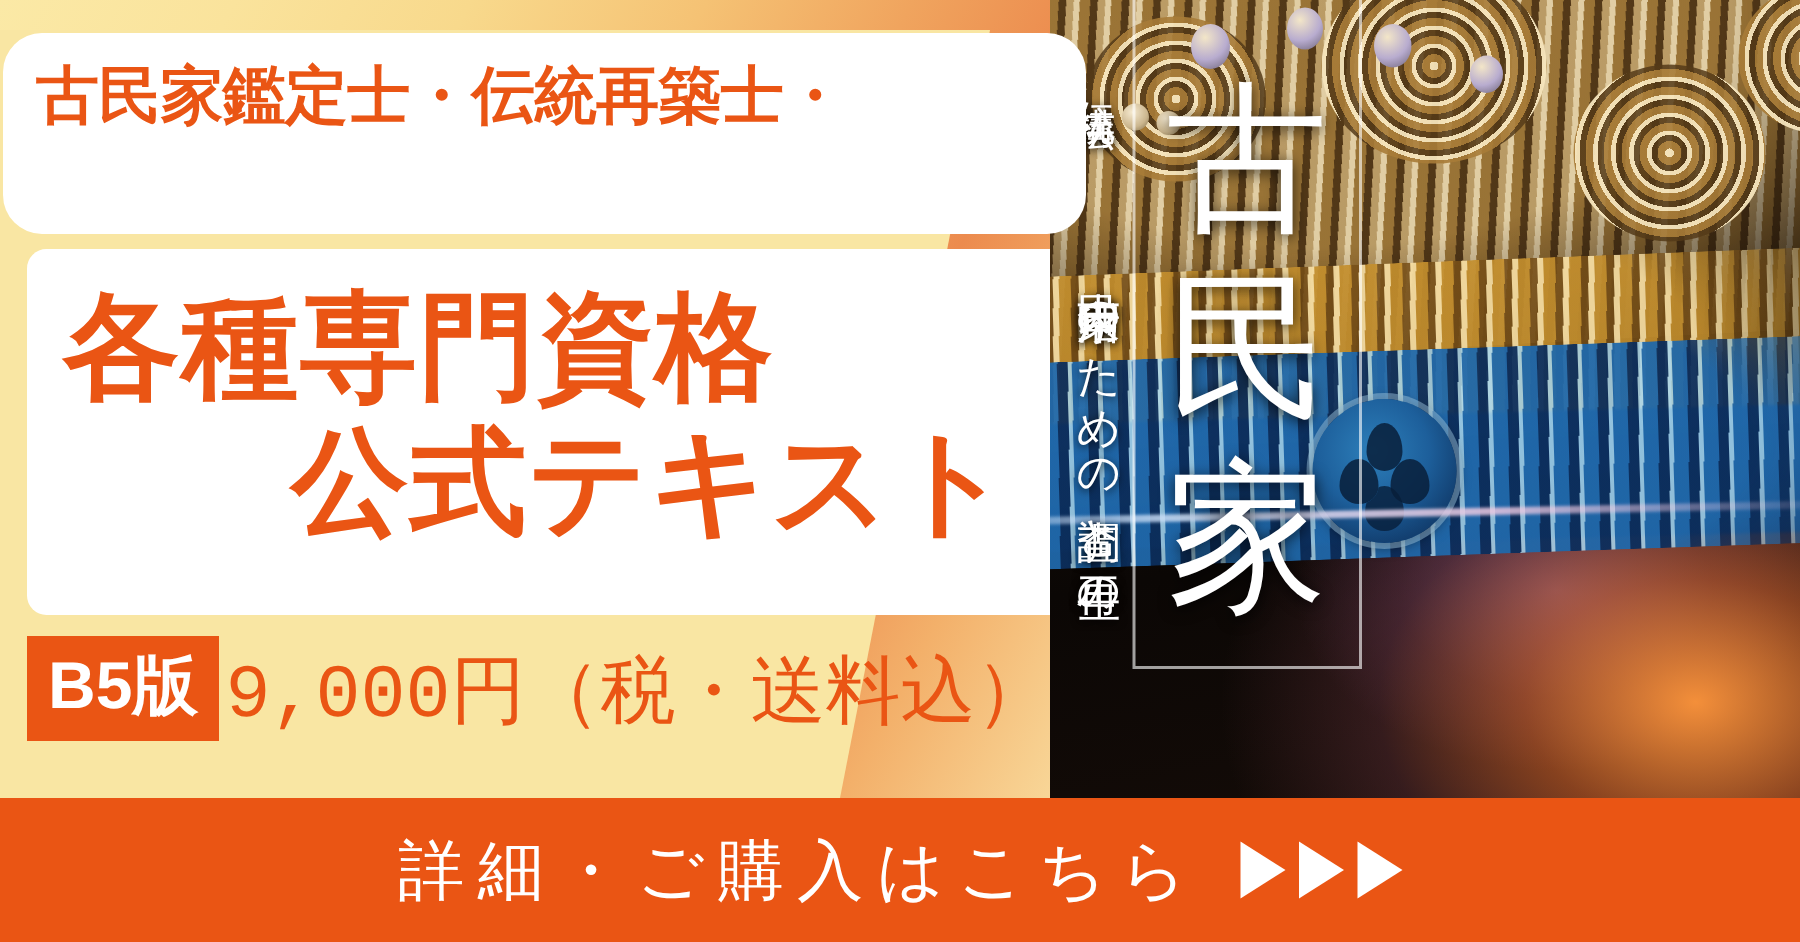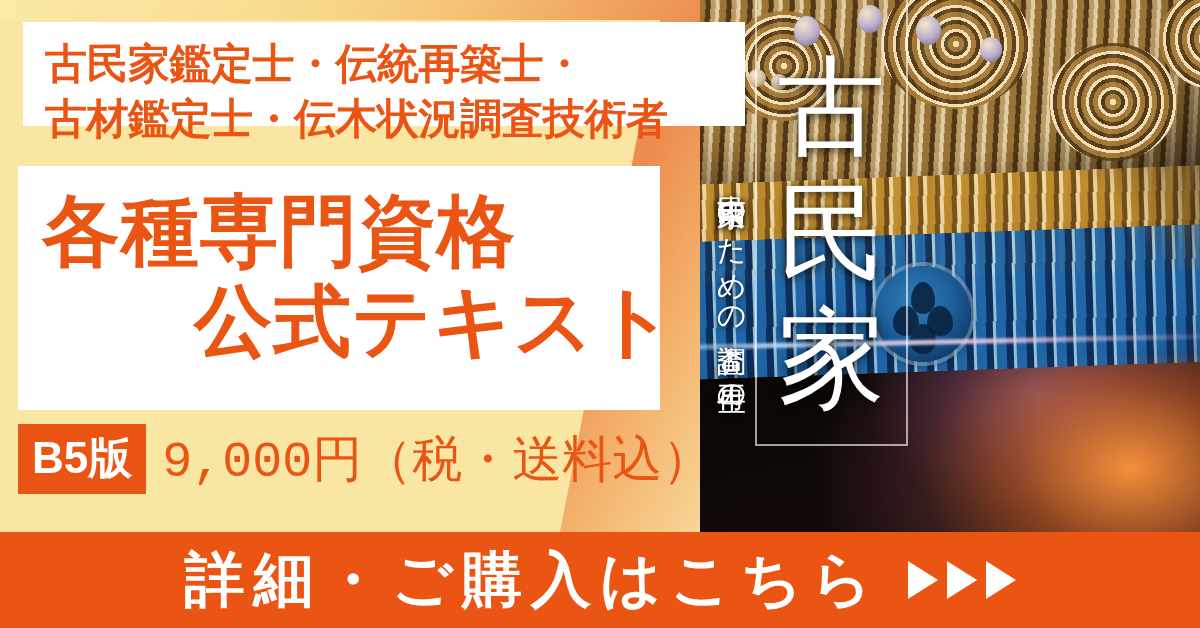--- a/index.html
+++ b/index.html
@@ -182,28 +182,30 @@
     background:#f9e6a3;
     clip-path:polygon(0 0, 660px 0, 560px 512px, 0 512px);
   }
 
   
   .white-box {
     position:absolute;
     background:#ffffff;
   }
   .box-heading {
-    left:23px; top:22px;
-    width:722px; height:104px;
+    left:2px; top:22px;
+    width:722px; height:134px;
     clip-path:polygon(0 0, 722px 0, 722px 134px, 0 134px);
+    border-radius:26px;
   }
   .box-title {
     left:18px; top:166px;
-    width:642px; height:244px;
+    width:716px; height:244px;
     clip-path:polygon(0 0, 578px 0, 682px 0, 682px 244px, 0 244px);
+    border-radius:13px;
   }
 
   .heading-text {
     position:absolute;
     left:22px; top:14px;
     color:#ea5514;
     font-size:42px;
     font-weight:700;
     line-height:1.32;
     letter-spacing:-.5px;
@@ -218,22 +220,22 @@
     white-space:nowrap;
   }
   .title-line.l1 { left:24px;  top:14px;  font-size:78px; }
   .title-line.l2 { left:176px; top:104px; font-size:78px;text-align:right; }
 
   
   .price-row {
     position:absolute;
     left:18px; top:424px;
     display:flex;
-    align-items:center;
-    gap:16px;
+    align-items:flex-end;
+    gap:4px;
   }
   .badge {
     background:#ea5514;
     color:#ffffff;
     font-size:44px;
     font-weight:700;
     line-height:1;
     padding:12px 14px 14px;
     letter-spacing:0;
     white-space:nowrap;
@@ -253,22 +255,22 @@
     left:0; bottom:0;
     width:1200px; height:96px;
     background:#ea5514;
     display:flex;
     align-items:center;
     justify-content:center;
     gap:26px;
   }
   .cta-text {
     color:#ffffff;
-    font-size:60px;
-    font-weight:700;
+    font-size:44px;
+    font-weight:400;
     letter-spacing:9px;
     white-space:nowrap;
   }
   .cta-arrows {
     display:flex;
     align-items:center;
     gap:9px;
   }
   .arrow {
     width:0; height:0;
@@ -311,21 +313,20 @@
     </div>
   </div>
 
   <div class="left-bg"></div>
   <div class="top-strip"></div>
   <div class="cream-panel"></div>
 
   <div class="white-box box-heading">
     <div class="heading-text">
       <div>古民家鑑定士・伝統再築士・</div>
-      <div>古材鑑定士・伝木状況調査技術者</div>
     </div>
   </div>
 
   <div class="white-box box-title">
     <div class="title-line l1">各種専門資格</div>
     <div class="title-line l2">公式テキスト</div>
   </div>
 
   <div class="price-row">
     <span class="badge">B5版</span>

